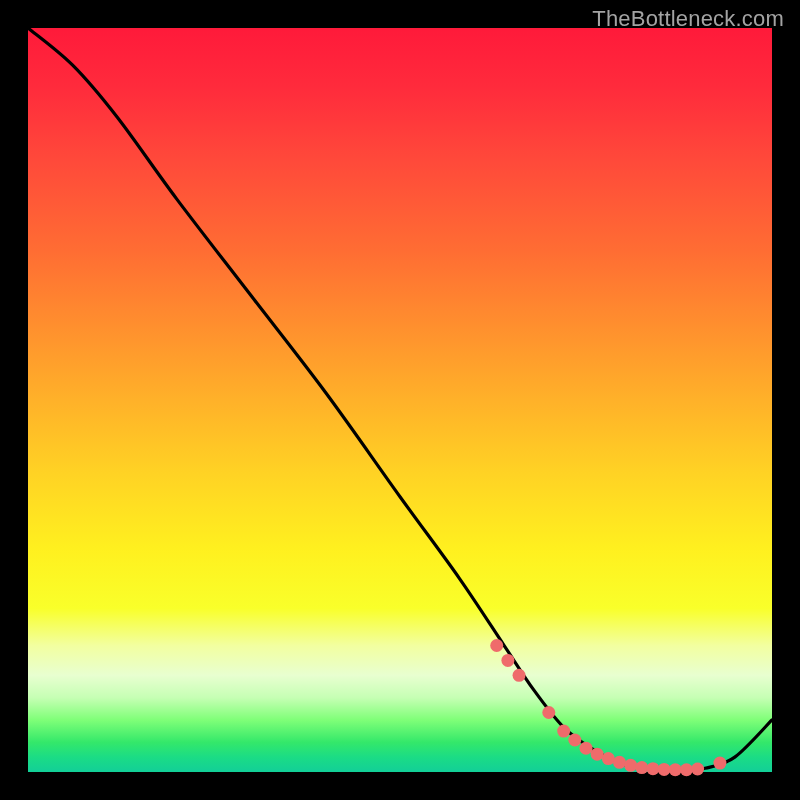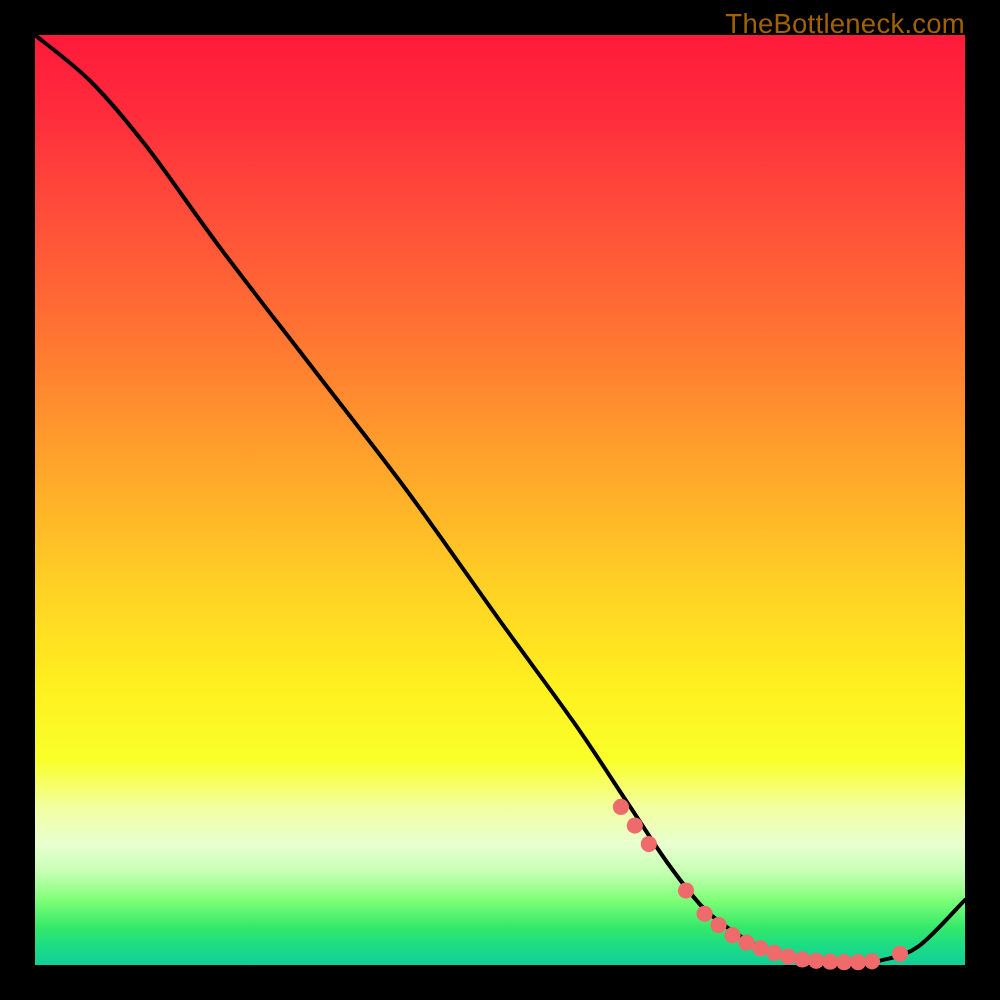--- a/index.html
+++ b/index.html
@@ -39,22 +39,22 @@
       #c6ffb4 90%,
       #7fff78 93%,
       #34e86a 96%,
       #1bdc85 98%,
       #12cf98 100%
     );
   }
   .watermark {
     position: absolute;
     top: 6px;
-    right: 28px;
-    color: #a16207;
+    right: 16px;
+    color: #a3a3a3;
     font-size: 22px;
     letter-spacing: 0.2px;
     font-weight: 400;
   }
   svg.curve {
     position: absolute;
     left: 0;
     top: 0;
     width: 744px;
     height: 744px;

